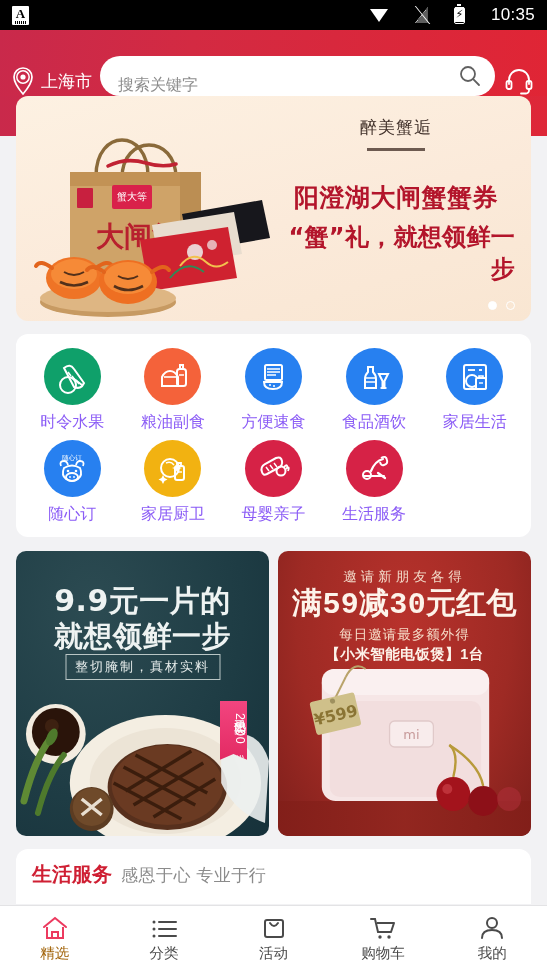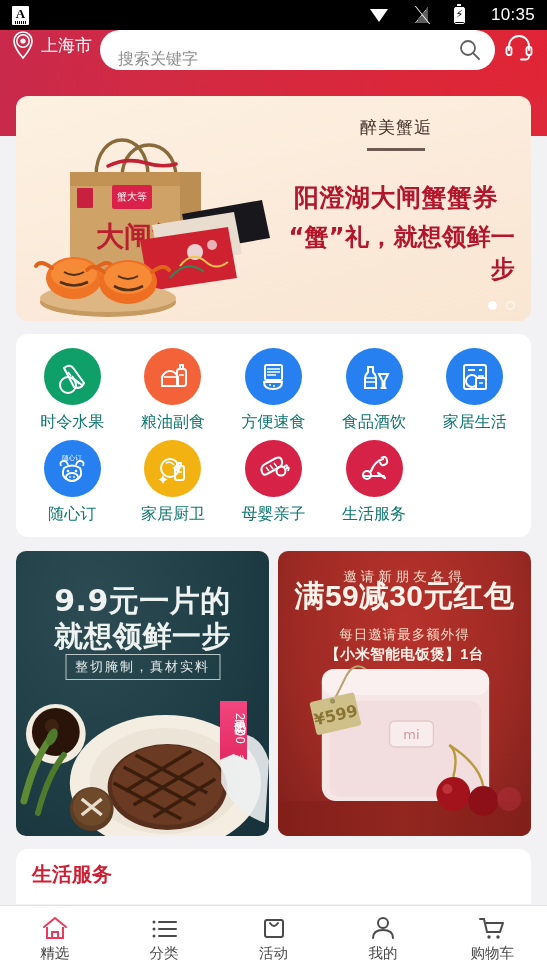--- a/index.html
+++ b/index.html
@@ -38,21 +38,21 @@
     background:#fff;clip-path:polygon(10% 0,16% 0,96% 100%,90% 100%);}
   .ic-batt{width:11px;height:17px;border:1.7px solid #fff;border-radius:2px;position:relative;}
   .ic-batt::before{content:"";position:absolute;top:-4px;left:2.5px;width:4px;height:2.5px;background:#fff;}
   .ic-batt::after{content:"⚡";position:absolute;left:0;right:0;top:-1px;text-align:center;
     font-size:11px;line-height:14px;color:#000;background:#fff;height:100%;}
   .sb-time{font-size:17px;letter-spacing:.3px;}
 
   
   .header{
     height:66px;background:linear-gradient(100deg,#c9294b 0%,#d32a42 35%,#e02535 100%);
-    display:flex;align-items:flex-start;padding:0 12px 0 10px;gap:8px;position:relative;z-index:3;
+    display:flex;align-items:flex-end;padding:0 12px 0 10px;gap:8px;position:relative;z-index:3;
   }
   .loc{display:flex;align-items:center;gap:5px;color:#fff;flex:0 0 auto;cursor:pointer;}
   .pin{width:26px;height:30px;position:relative;}
   .pin svg{display:block;}
   .loc-txt{font-size:17px;white-space:nowrap;}
   .searchbar{
     flex:1;height:40px;background:#fff;border-radius:20px;display:flex;align-items:center;
     padding:0 14px 0 18px;min-width:0;
   }
   .search-input{
@@ -85,57 +85,57 @@
   .dot{width:9px;height:9px;border-radius:50%;border:1.3px solid #fff;box-sizing:border-box;}
   .dot.on{background:#fff;}
 
   
   .cats{
     position:relative;z-index:1;margin:13px 16px 0;background:#fff;border-radius:12px;
     padding:14px 6px 12px;display:grid;grid-template-columns:repeat(5,1fr);row-gap:7px;
   }
   .cat{display:flex;flex-direction:column;align-items:center;gap:7px;cursor:pointer;}
   .cat-ic{width:57px;height:57px;border-radius:50%;display:flex;align-items:center;justify-content:center;}
-  .cat-lb{font-size:16px;color:#0f766e;}
+  .cat-lb{font-size:16px;color:#8b5cf6;}
 
   
   .promos{position:relative;z-index:1;margin:14px 16px 0;display:flex;gap:9px;}
   .promo{flex:1;height:285px;border-radius:10px;overflow:hidden;position:relative;cursor:pointer;}
   .promo-a{background:radial-gradient(ellipse at 30% 20%,#2c4b52 0%,#1e3c44 60%,#16313a 100%);}
   .promo-b{background:radial-gradient(ellipse at 50% 25%,#b8322c 0%,#9e2a24 60%,#7d1f1b 100%);}
   .pa-t1{position:absolute;top:30px;left:0;right:0;text-align:center;color:#eef3f2;
     font-size:30px;font-weight:bold;font-family:"DejaVu Sans",sans-serif;letter-spacing:.5px;}
   .pa-t2{position:absolute;top:66px;left:0;right:0;text-align:center;color:#eef3f2;
     font-size:29px;font-weight:bold;font-family:"DejaVu Sans",sans-serif;letter-spacing:.5px;}
   .pa-sub{position:absolute;top:103px;left:50%;transform:translateX(-50%);
     border:1.3px solid #b9c6c5;color:#e6eceb;font-size:13px;padding:3px 9px;letter-spacing:2px;white-space:nowrap;}
   .ribbon{position:absolute;right:22px;top:150px;width:27px;padding:9px 0 14px;
     background:linear-gradient(#f2457f,#e32a63);color:#fff;font-size:12.5px;line-height:1.12;
     text-align:center;writing-mode:vertical-rl;letter-spacing:1px;
     clip-path:polygon(0 0,100% 0,100% 100%,50% 90%,0 100%);}
   .pb-t0{position:absolute;top:17px;left:0;right:0;text-align:center;color:#f2d9c8;
     font-size:13.5px;letter-spacing:4px;}
-  .pb-t1{position:absolute;top:25px;left:0;right:0;text-align:center;color:#fdf3ea;
-    font-size:30px;font-weight:bold;font-family:Liberation Sans, sans-serif;letter-spacing:.3px;}
+  .pb-t1{position:absolute;top:32px;left:0;right:0;text-align:center;color:#fdf3ea;
+    font-size:30px;font-weight:bold;font-family:Liberation Mono, monospace;letter-spacing:.3px;}
   .pb-t2{position:absolute;top:75px;left:0;right:0;text-align:center;color:#f6ddc9;font-size:13.5px;letter-spacing:1px;}
   .pb-t3{position:absolute;top:94px;left:0;right:0;text-align:center;color:#fdf3ea;
     font-size:14.5px;font-weight:bold;letter-spacing:.5px;}
 
   
   .svc{position:relative;z-index:1;margin:13px 16px 0;background:#fff;border-radius:12px 12px 0 0;
     padding:12px 16px 16px;display:flex;align-items:baseline;gap:9px;}
   .svc-t{font-size:20px;font-weight:bold;color:#cf1f33;}
   .svc-s{font-size:17px;color:#8b8b8b;letter-spacing:.5px;}
 
   
   .tabbar{position:absolute;left:0;right:0;bottom:0;height:67px;background:#fff;
     border-top:1px solid #e3e3e5;display:flex;z-index:5;}
   .tab{flex:1;display:flex;flex-direction:column;align-items:center;justify-content:center;gap:3px;cursor:pointer;}
   .tab-lb{font-size:14.5px;color:#4a4a4a;}
-  .tab.active .tab-lb{color:#404040;}
+  .tab.active .tab-lb{color:#a16207;}
 </style>
 </head>
 <body>
 
 <div class="statusbar">
   <div class="sb-left">
     <div class="icon-a">A</div>
   </div>
   <div class="sb-right">
     <span class="ic-wifi"></span>
@@ -437,20 +437,21 @@
       </svg>
       <div class="pb-t0">邀请新朋友各得</div>
       <div class="pb-t1">满59减30元红包</div>
       <div class="pb-t2">每日邀请最多额外得</div>
       <div class="pb-t3">【小米智能电饭煲】1台</div>
     </div>
   </div>
 
   <div class="svc">
     <span class="svc-t">生活服务</span>
+    <span class="svc-s">感恩于心 专业于行</span>
   </div>
 </div>
 
 <div class="tabbar">
 
   <div class="tab active">
     <svg viewBox="0 0 28 26" width="28" height="26">
       <path d="M3 12 L14 3 L25 12" fill="none" stroke="#ec3a5f" stroke-width="2" stroke-linecap="round"></path>
       <path d="M6 12 v11 h16 v-11" fill="none" stroke="#ec3a5f" stroke-width="2"></path>
       <path d="M11 23 v-6 h6 v6" fill="none" stroke="#ec3a5f" stroke-width="2"></path>
@@ -471,28 +472,28 @@
   <div class="tab">
     <svg viewBox="0 0 28 26" width="28" height="26">
       <rect x="5" y="5" width="18" height="17" rx="2" fill="none" stroke="#4a4a4a" stroke-width="2"></rect>
       <path d="M10 8 q4 6 8 0" fill="none" stroke="#4a4a4a" stroke-width="2" stroke-linecap="round"></path>
     </svg>
     <span class="tab-lb">活动</span>
   </div>
 
   <div class="tab">
     <svg viewBox="0 0 28 26" width="28" height="26">
-      <circle cx="14" cy="8" r="5" fill="none" stroke="#4a4a4a" stroke-width="2"></circle>
-      <path d="M4 23 q0 -8 10 -8 q10 0 10 8" fill="none" stroke="#4a4a4a" stroke-width="2" stroke-linecap="round"></path>
-    </svg>
-    <span class="tab-lb">我的</span>
-  </div>
-
-  <div class="tab">
-    <svg viewBox="0 0 28 26" width="28" height="26">
       <path d="M2 4 h4 l3 13 h13" fill="none" stroke="#4a4a4a" stroke-width="2" stroke-linecap="round"></path>
       <path d="M8 8 h17 l-3 9" fill="none" stroke="#4a4a4a" stroke-width="2" stroke-linejoin="round"></path>
       <circle cx="11" cy="22" r="1.7" fill="#4a4a4a"></circle>
         <circle cx="20" cy="22" r="1.7" fill="#4a4a4a"></circle>
     </svg>
     <span class="tab-lb">购物车</span>
   </div>
+
+  <div class="tab">
+    <svg viewBox="0 0 28 26" width="28" height="26">
+      <circle cx="14" cy="8" r="5" fill="none" stroke="#4a4a4a" stroke-width="2"></circle>
+      <path d="M4 23 q0 -8 10 -8 q10 0 10 8" fill="none" stroke="#4a4a4a" stroke-width="2" stroke-linecap="round"></path>
+    </svg>
+    <span class="tab-lb">我的</span>
+  </div>
 </div>
 
 </body></html>

